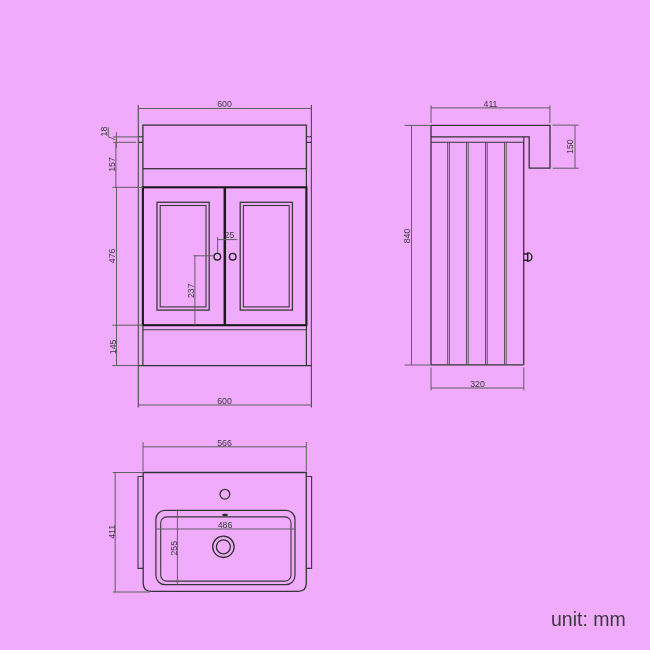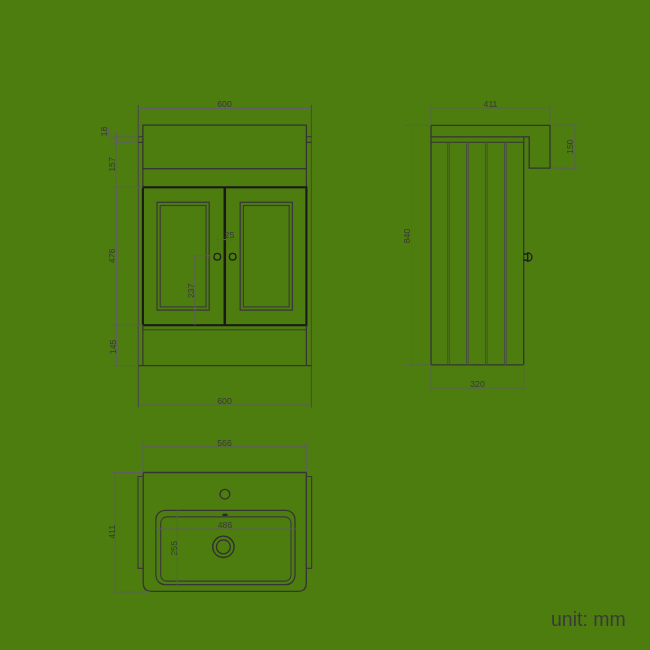--- a/index.html
+++ b/index.html
@@ -1,16 +1,16 @@
 <!DOCTYPE html>
 <html><head>
 <meta charset="utf-8">
 <style>
   html,body{margin:0;padding:0;background:#ffffff;}
-  .page{width:650px;height:650px;position:relative;background:#4d7c0f;overflow:hidden;}
+  .page{width:650px;height:650px;position:relative;background:#f0abfc;overflow:hidden;}
   svg{position:absolute;left:0;top:0;filter:blur(0.33px);}
   text{font-family:"Liberation Sans", sans-serif;fill:#3a3a3a;}
 </style>
 </head>
 <body>
 <div class="page">
 <svg width="650" height="650" viewBox="0 0 650 650">
 <g fill="none" stroke-linecap="butt">
 
 <g id="front">

